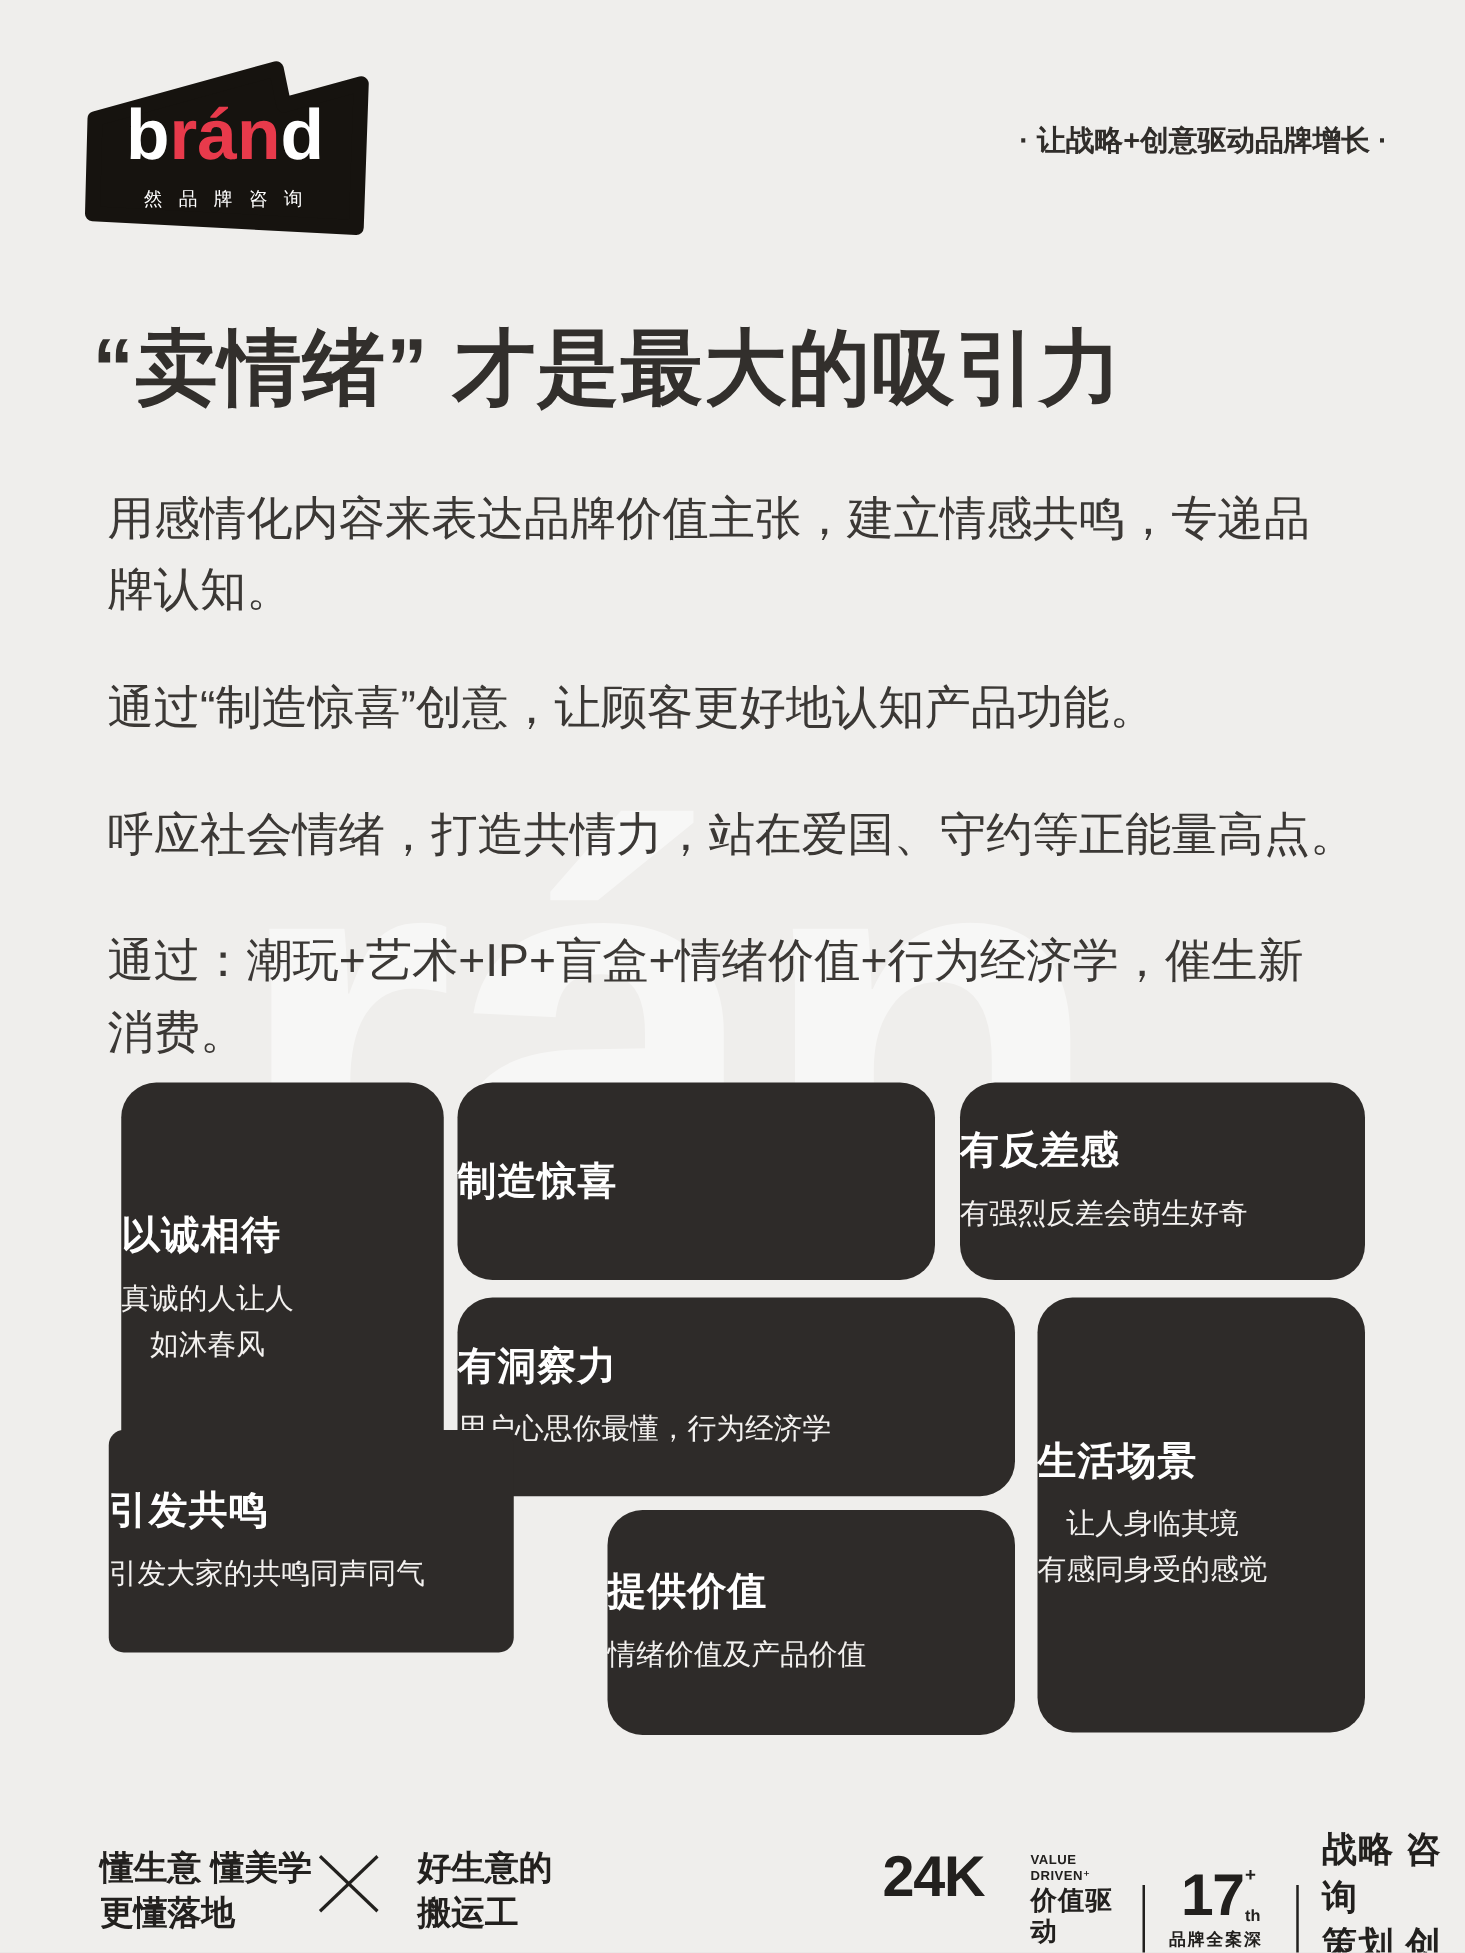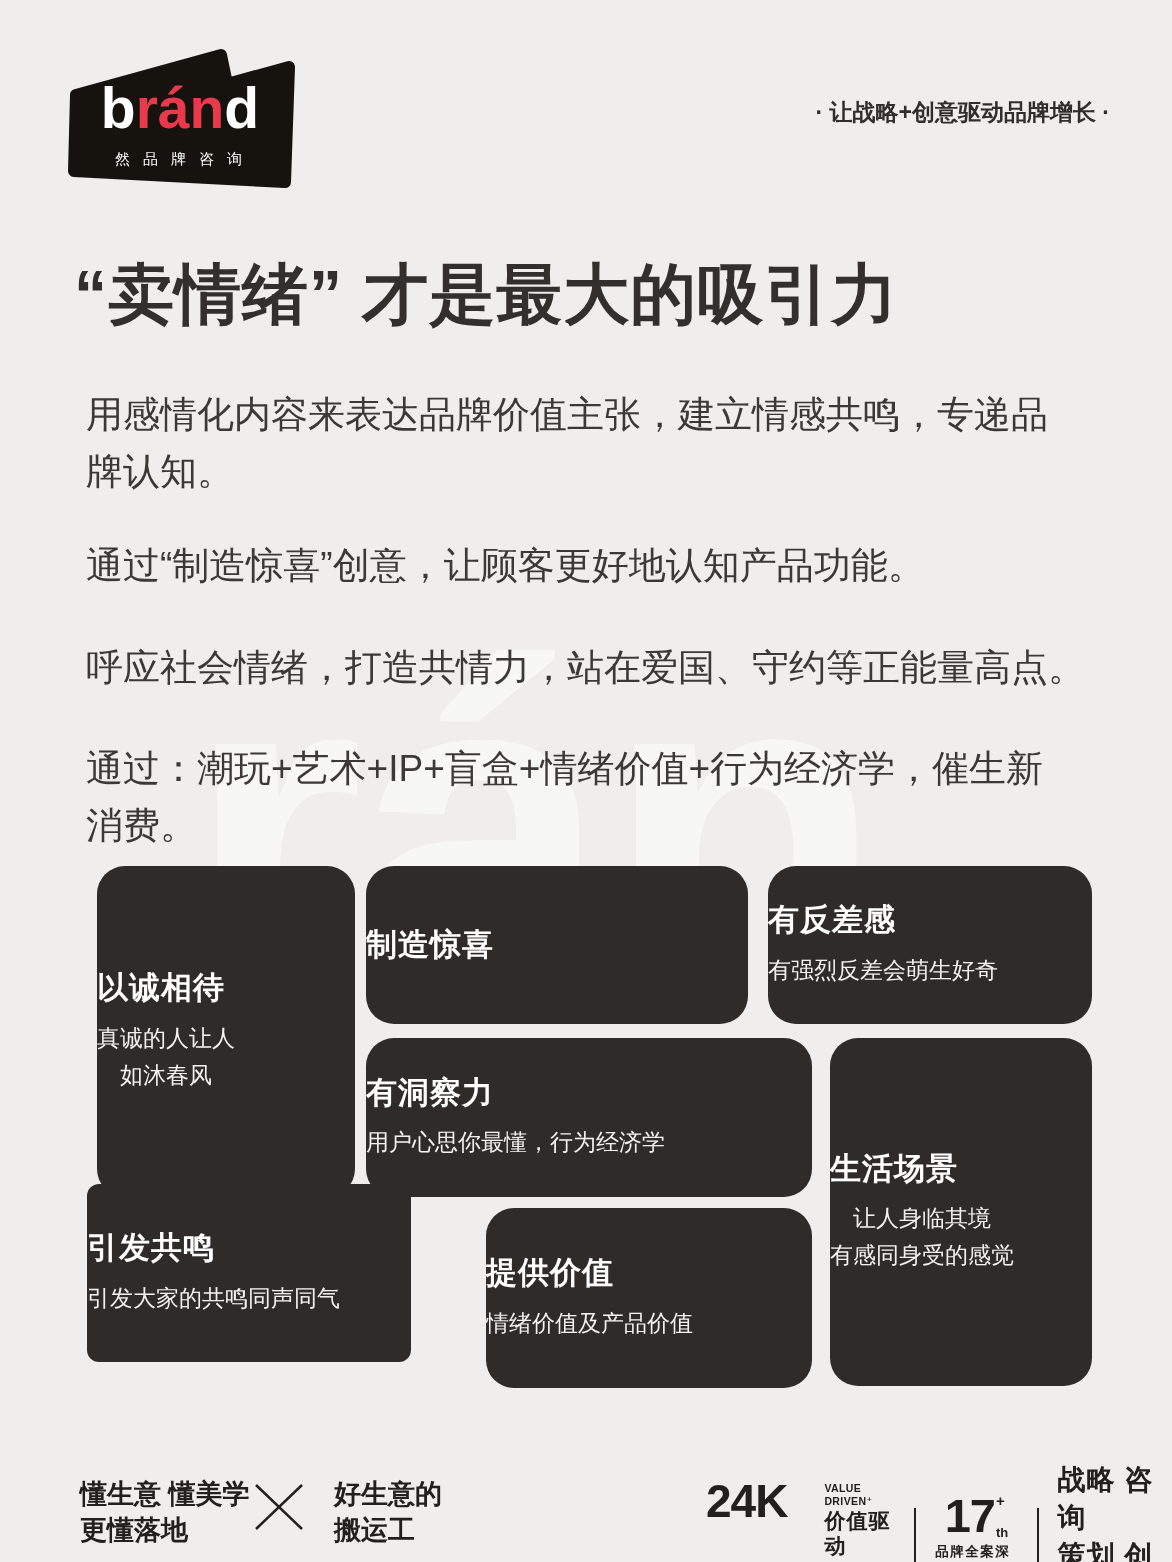--- a/index.html
+++ b/index.html
@@ -32,21 +32,21 @@
     flex-direction:column;align-items:flex-start;justify-content:center;text-align:center;z-index:1;}
   .card-title{font-size:31px;font-weight:800;letter-spacing:1px;line-height:1.2;}
   .card-body{margin-top:13px;font-size:23px;color:#f3f1ef;}
   .card-body .bline{display:block;line-height:37px;}
   .bline:empty{display:none;}
   .card-1{left:87px;top:866px;width:258px;height:331px;margin-left:10px;}
   .card-2{left:366px;top:866px;width:382px;height:158px;}
   .card-3{left:768px;top:866px;width:324px;height:158px;}
   .card-4{left:366px;top:1038px;width:446px;height:159px;}
   .card-5{left:830px;top:1038px;width:262px;height:348px;}
-  .card-6{left:87px;top:1184px;width:324px;height:178px;border-radius:12px;}
+  .card-6{left:87px;top:1144px;width:324px;height:178px;border-radius:12px;}
   .card-7{left:486px;top:1208px;width:326px;height:180px;}
 
   
   .footer-left-a{position:absolute;left:80px;top:1476px;font-size:27px;font-weight:800;
     color:#22201e;line-height:36px;z-index:1;}
   .footer-x{position:absolute;left:248px;top:1478px;width:62px;height:58px;z-index:1;}
   .footer-left-b{position:absolute;left:334px;top:1476px;font-size:27px;font-weight:800;
     color:#22201e;line-height:36px;z-index:1;}
   .footer-right{position:absolute;left:706px;top:1461px;display:flex;align-items:center;z-index:1;color:#22201e;}
   .m1{display:flex;flex-direction:column;}

